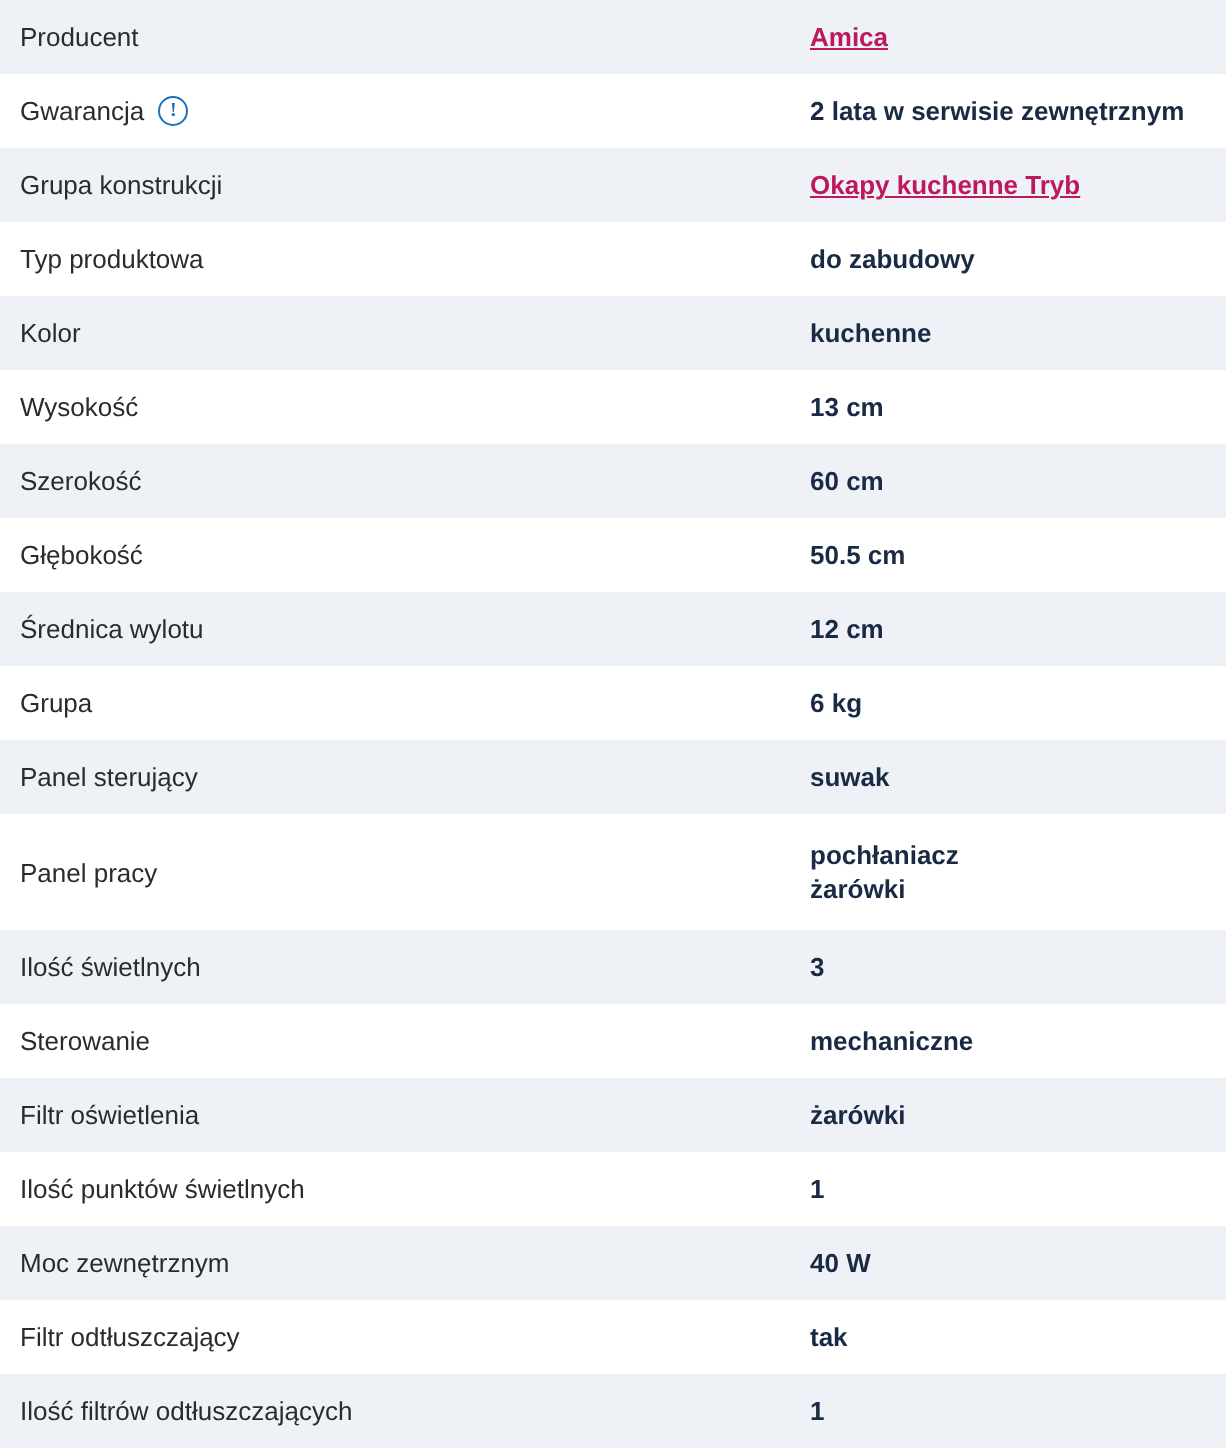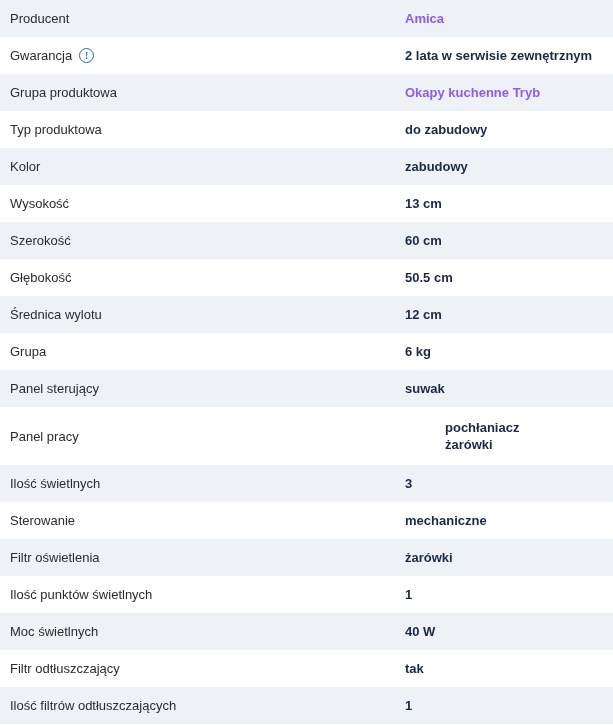--- a/index.html
+++ b/index.html
@@ -47,30 +47,30 @@
     color: #1a2a44;
     font-weight: bold;
     font-size: 13px;
   }
   .label-inner {
     display: flex;
     align-items: flex-start;
     gap: 7px;
   }
   .value-link {
-    color: #8b5cf6;
+    color: #be185d;
     font-weight: bold;
+    text-decoration: underline;
     cursor: pointer;
   }
   .value-multiline {
     line-height: 17px;
   }
   .value-multiline span {
     display: block;
-    margin-left: 40px;
   }
   .info-icon {
     display: inline-flex;
     align-items: center;
     justify-content: center;
     width: 15px;
     height: 15px;
     border-radius: 50%;
     border: 1.5px solid #1f6fbf;
     color: #1f6fbf;
@@ -101,40 +101,40 @@
           <div class="label-inner">
             <span>Gwarancja</span>
             <span class="info-icon">!</span>
           </div>
         </td>
         <td class="value-cell"><span>2 lata w serwisie zewnętrznym</span></td>
       </tr>
       <tr class="row-alt">
         <td class="label-cell">
           <div class="label-inner">
-            <span>Grupa produktowa</span>
+            <span>Grupa konstrukcji</span>
           </div>
         </td>
         <td class="value-cell"><span class="value-link">Okapy kuchenne Tryb</span></td>
       </tr>
       <tr class="row-plain">
         <td class="label-cell">
           <div class="label-inner">
             <span>Typ produktowa</span>
           </div>
         </td>
         <td class="value-cell"><span>do zabudowy</span></td>
       </tr>
       <tr class="row-alt">
         <td class="label-cell">
           <div class="label-inner">
             <span>Kolor</span>
           </div>
         </td>
-        <td class="value-cell"><span>zabudowy</span></td>
+        <td class="value-cell"><span>kuchenne</span></td>
       </tr>
       <tr class="row-plain">
         <td class="label-cell">
           <div class="label-inner">
             <span>Wysokość</span>
           </div>
         </td>
         <td class="value-cell"><span>13 cm</span></td>
       </tr>
       <tr class="row-alt">
@@ -218,21 +218,21 @@
         <td class="label-cell">
           <div class="label-inner">
             <span>Ilość punktów świetlnych</span>
           </div>
         </td>
         <td class="value-cell"><span>1</span></td>
       </tr>
       <tr class="row-alt">
         <td class="label-cell">
           <div class="label-inner">
-            <span>Moc świetlnych</span>
+            <span>Moc zewnętrznym</span>
           </div>
         </td>
         <td class="value-cell"><span>40 W</span></td>
       </tr>
       <tr class="row-plain">
         <td class="label-cell">
           <div class="label-inner">
             <span>Filtr odtłuszczający</span>
           </div>
         </td>

